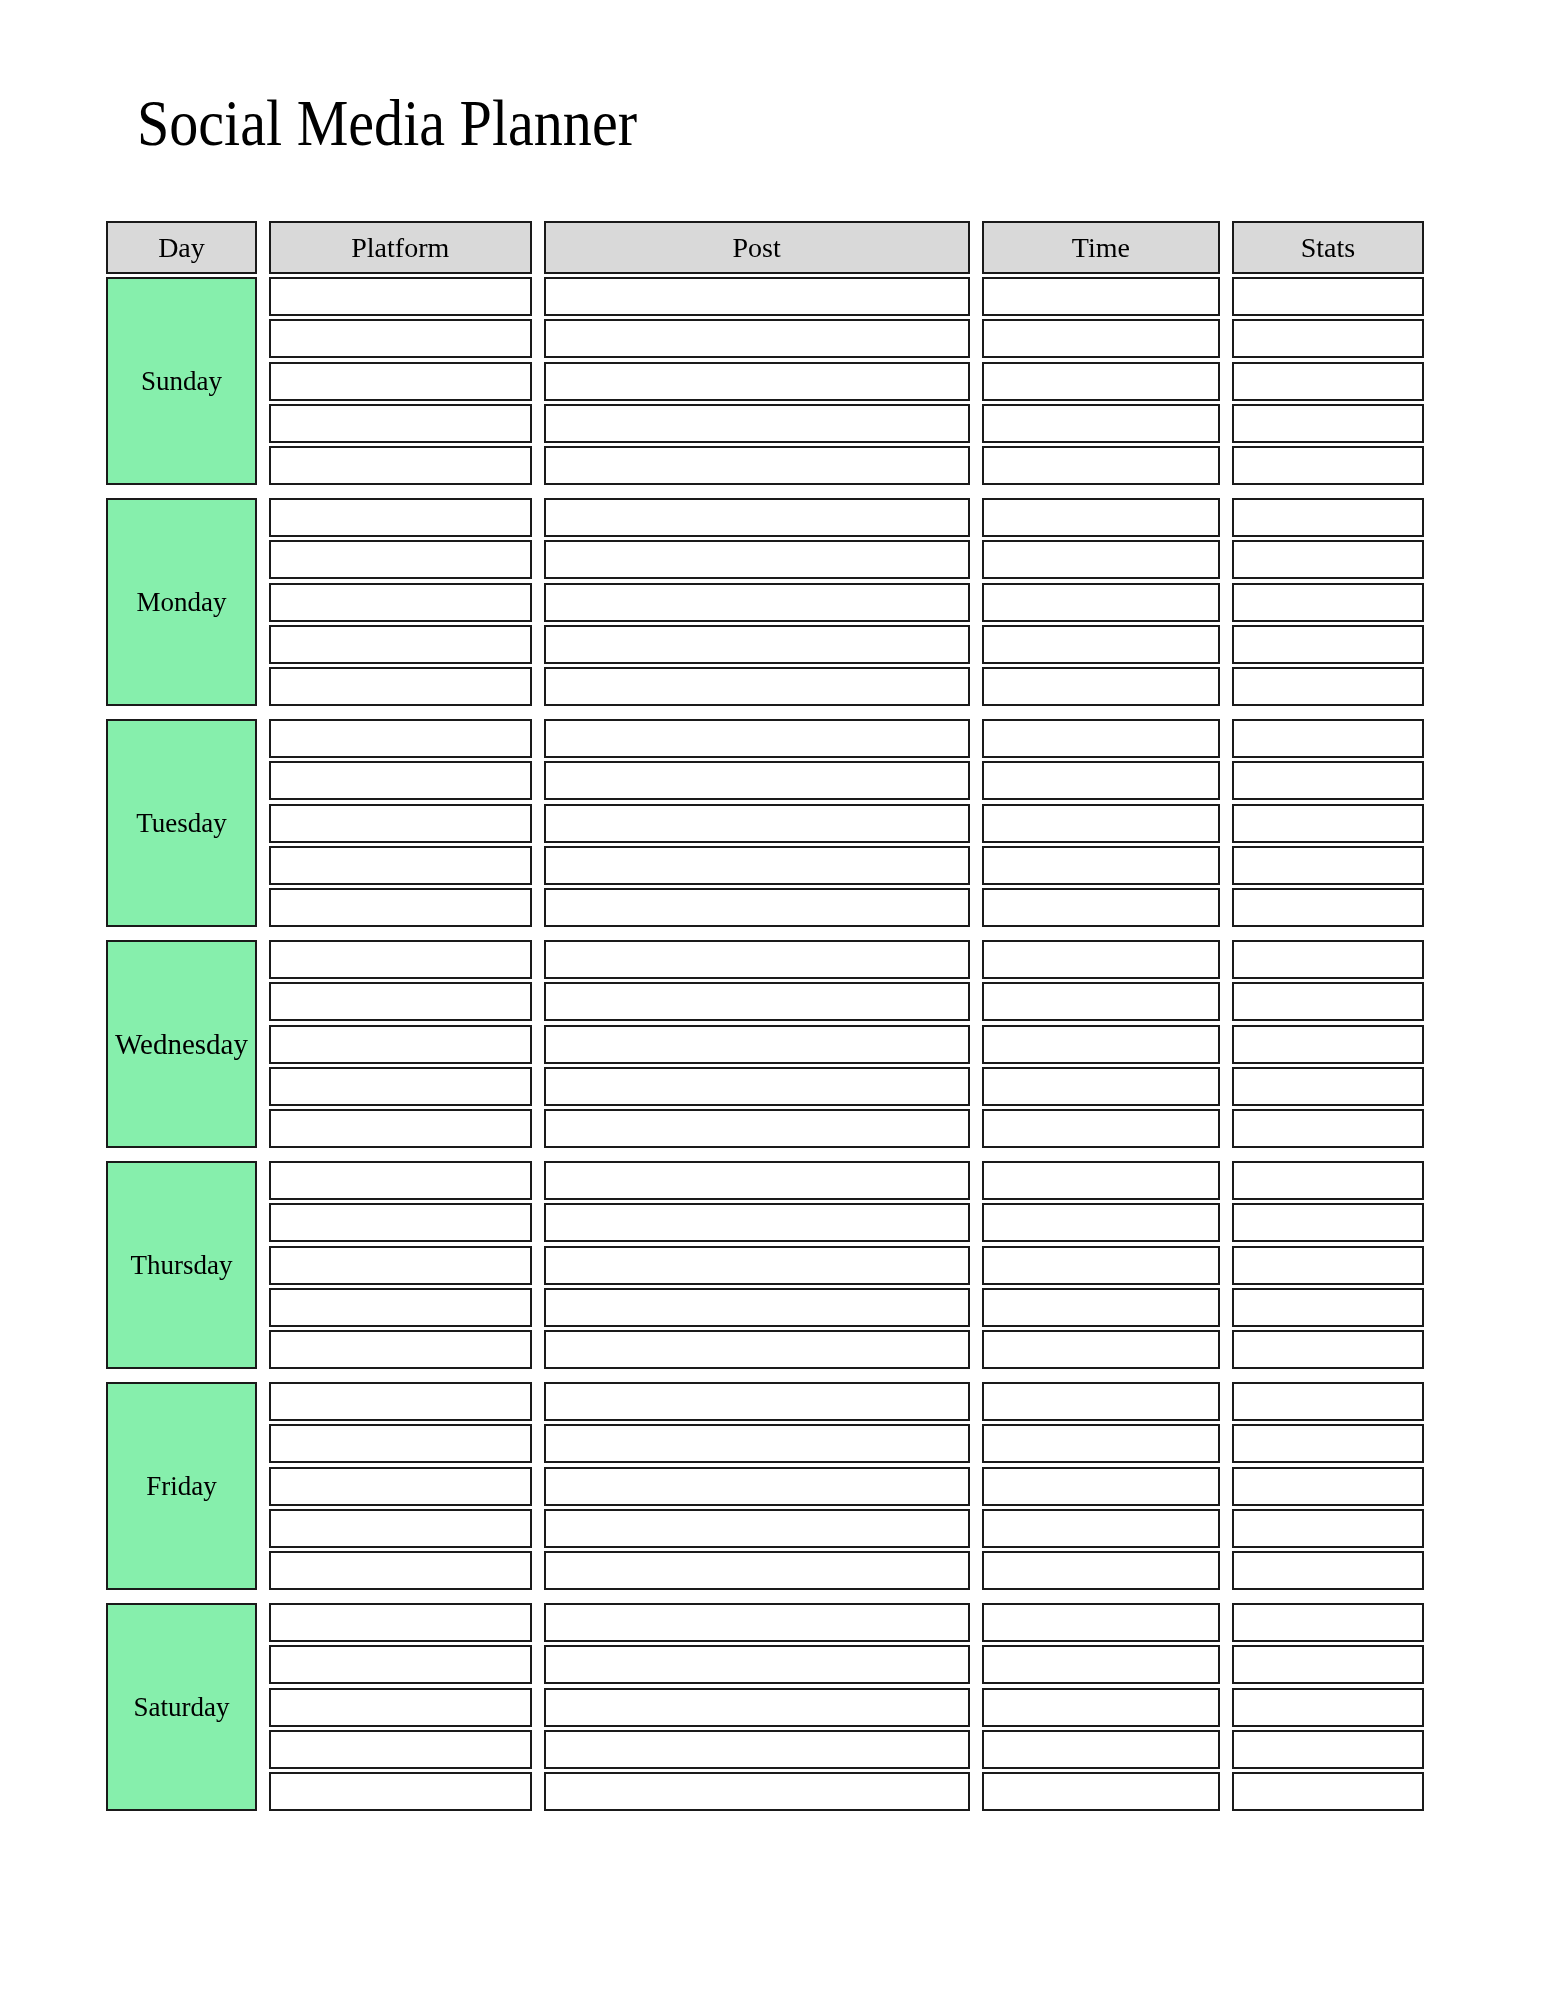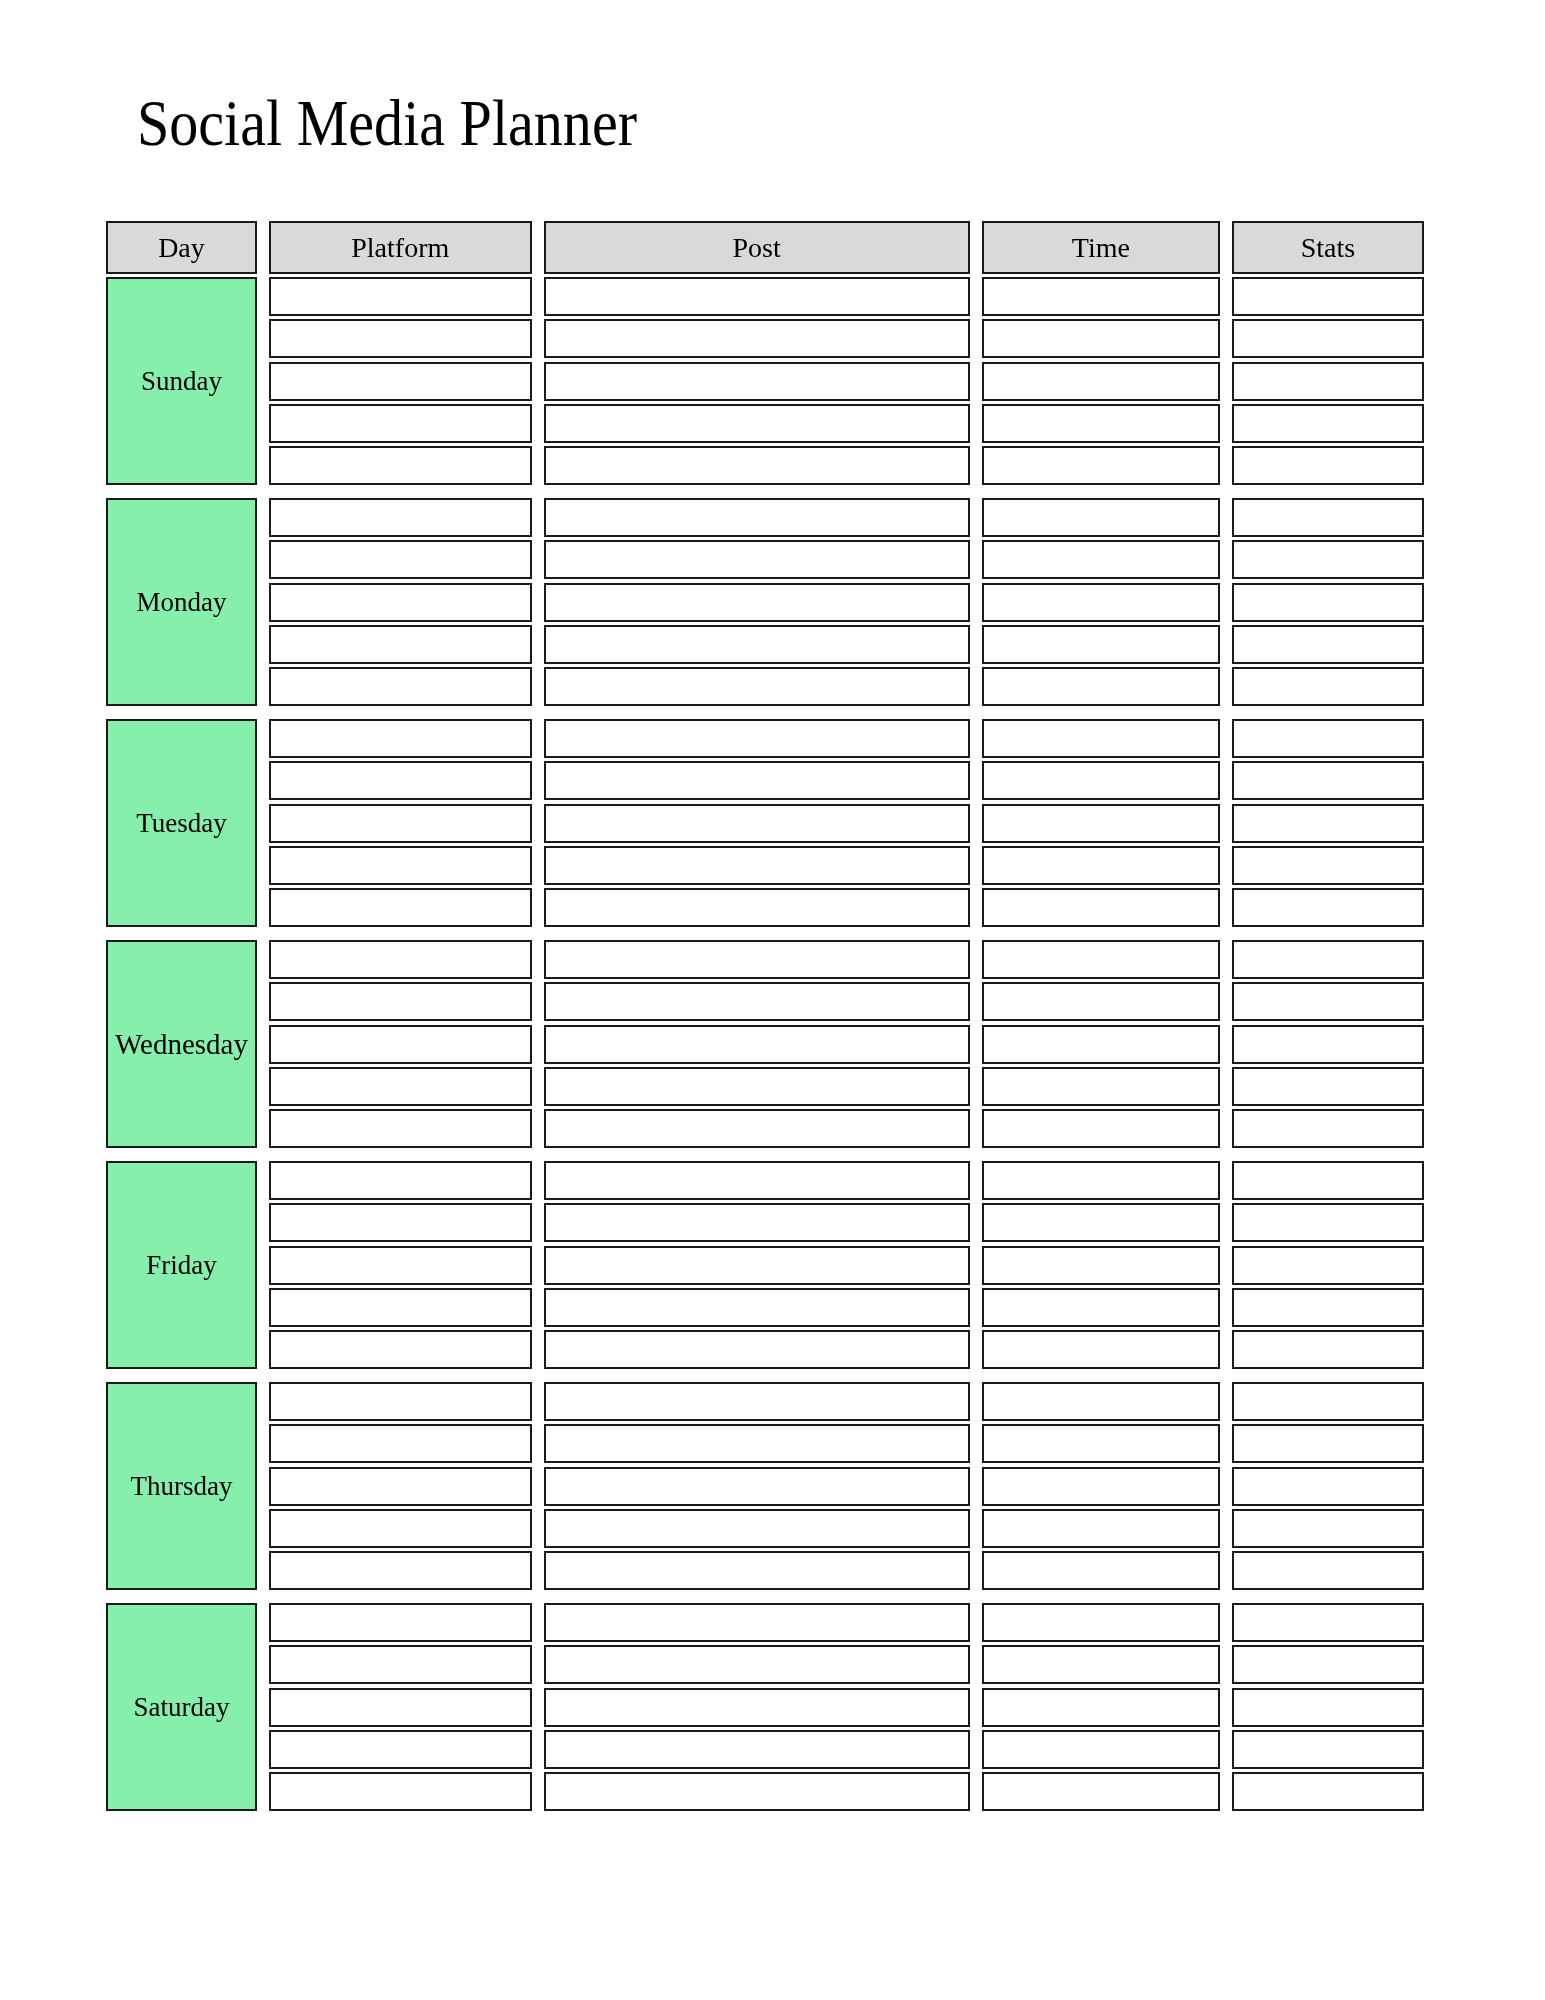--- a/index.html
+++ b/index.html
@@ -295,20 +295,55 @@
           <div class="gap-xs"></div>
           <div class="lines-col c-stats">
             <div class="line-box"></div>
             <div class="line-box"></div>
             <div class="line-box"></div>
             <div class="line-box"></div>
             <div class="line-box"></div>
           </div>
         </div>
         <div class="day-block spaced">
+          <div class="daycell c-day">Thursday</div>
+          <div class="gap-xs"></div>
+          <div class="lines-col c-platform">
+            <div class="line-box"></div>
+            <div class="line-box"></div>
+            <div class="line-box"></div>
+            <div class="line-box"></div>
+            <div class="line-box"></div>
+          </div>
+          <div class="gap-xs"></div>
+          <div class="lines-col c-post">
+            <div class="line-box"></div>
+            <div class="line-box"></div>
+            <div class="line-box"></div>
+            <div class="line-box"></div>
+            <div class="line-box"></div>
+          </div>
+          <div class="gap-xs"></div>
+          <div class="lines-col c-time">
+            <div class="line-box"></div>
+            <div class="line-box"></div>
+            <div class="line-box"></div>
+            <div class="line-box"></div>
+            <div class="line-box"></div>
+          </div>
+          <div class="gap-xs"></div>
+          <div class="lines-col c-stats">
+            <div class="line-box"></div>
+            <div class="line-box"></div>
+            <div class="line-box"></div>
+            <div class="line-box"></div>
+            <div class="line-box"></div>
+          </div>
+        </div>
+        <div class="day-block spaced">
           <div class="daycell c-day">Friday</div>
           <div class="gap-xs"></div>
           <div class="lines-col c-platform">
             <div class="line-box"></div>
             <div class="line-box"></div>
             <div class="line-box"></div>
             <div class="line-box"></div>
             <div class="line-box"></div>
           </div>
           <div class="gap-xs"></div>
@@ -330,55 +365,20 @@
           <div class="gap-xs"></div>
           <div class="lines-col c-stats">
             <div class="line-box"></div>
             <div class="line-box"></div>
             <div class="line-box"></div>
             <div class="line-box"></div>
             <div class="line-box"></div>
           </div>
         </div>
         <div class="day-block spaced">
-          <div class="daycell c-day">Thursday</div>
-          <div class="gap-xs"></div>
-          <div class="lines-col c-platform">
-            <div class="line-box"></div>
-            <div class="line-box"></div>
-            <div class="line-box"></div>
-            <div class="line-box"></div>
-            <div class="line-box"></div>
-          </div>
-          <div class="gap-xs"></div>
-          <div class="lines-col c-post">
-            <div class="line-box"></div>
-            <div class="line-box"></div>
-            <div class="line-box"></div>
-            <div class="line-box"></div>
-            <div class="line-box"></div>
-          </div>
-          <div class="gap-xs"></div>
-          <div class="lines-col c-time">
-            <div class="line-box"></div>
-            <div class="line-box"></div>
-            <div class="line-box"></div>
-            <div class="line-box"></div>
-            <div class="line-box"></div>
-          </div>
-          <div class="gap-xs"></div>
-          <div class="lines-col c-stats">
-            <div class="line-box"></div>
-            <div class="line-box"></div>
-            <div class="line-box"></div>
-            <div class="line-box"></div>
-            <div class="line-box"></div>
-          </div>
-        </div>
-        <div class="day-block spaced">
           <div class="daycell c-day">Saturday</div>
           <div class="gap-xs"></div>
           <div class="lines-col c-platform">
             <div class="line-box"></div>
             <div class="line-box"></div>
             <div class="line-box"></div>
             <div class="line-box"></div>
             <div class="line-box"></div>
           </div>
           <div class="gap-xs"></div>

